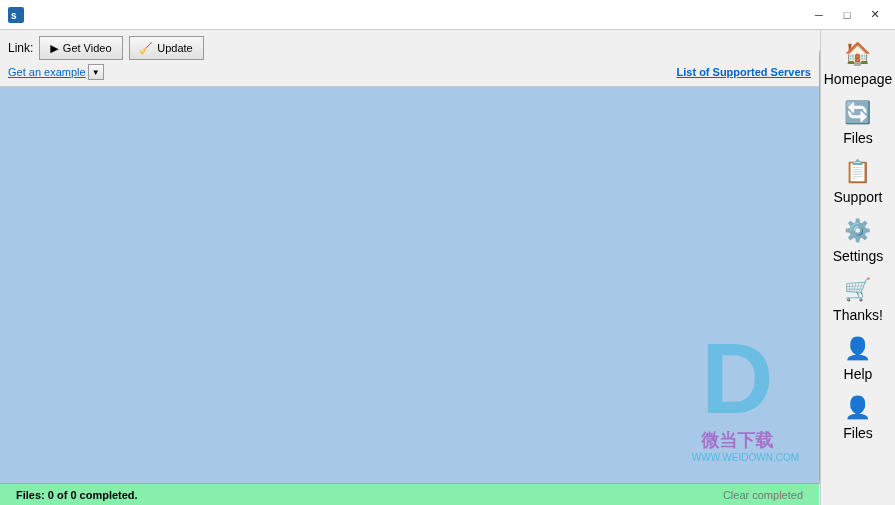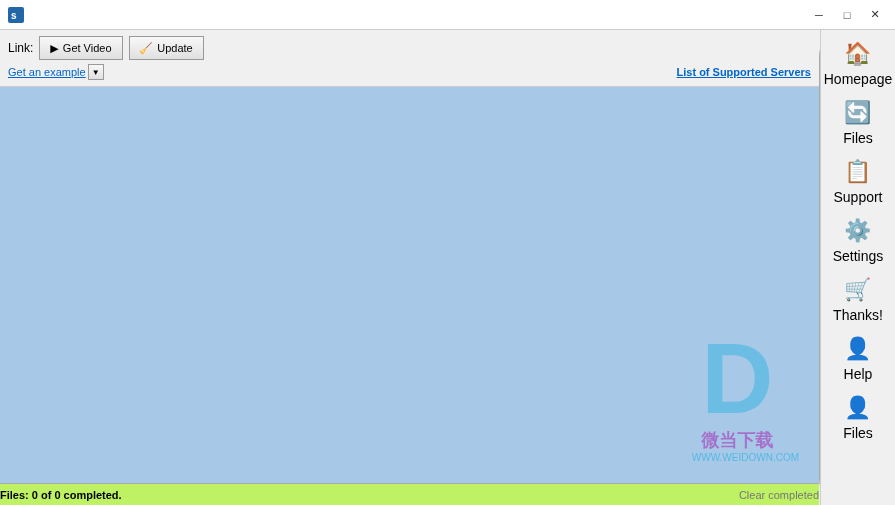--- a/index.html
+++ b/index.html
@@ -187,26 +187,26 @@
     }
     .watermark-text2 {
       font-size: 10px;
       color: #00aadd;
       margin-left: 16px;
     }
 
     
     .status-bar {
       height: 22px;
-      background: #bef264;
+      background: #86efac;
       border-top: 1px solid #aaa;
       display: flex;
       align-items: center;
       justify-content: space-between;
-      padding: 0 0;
+      padding: 0 16px;
     }
     .status-text {
       font-size: 11px;
       color: #000;
       font-weight: bold;
     }
     .clear-completed-link {
       font-size: 11px;
       color: #777;
       cursor: pointer;

